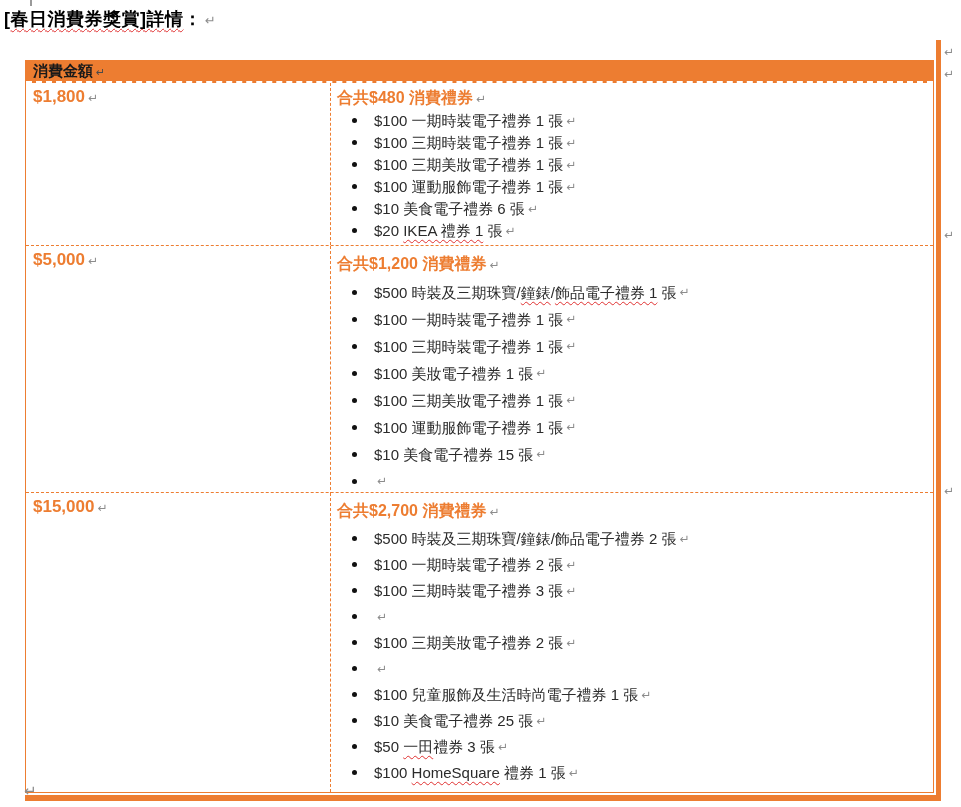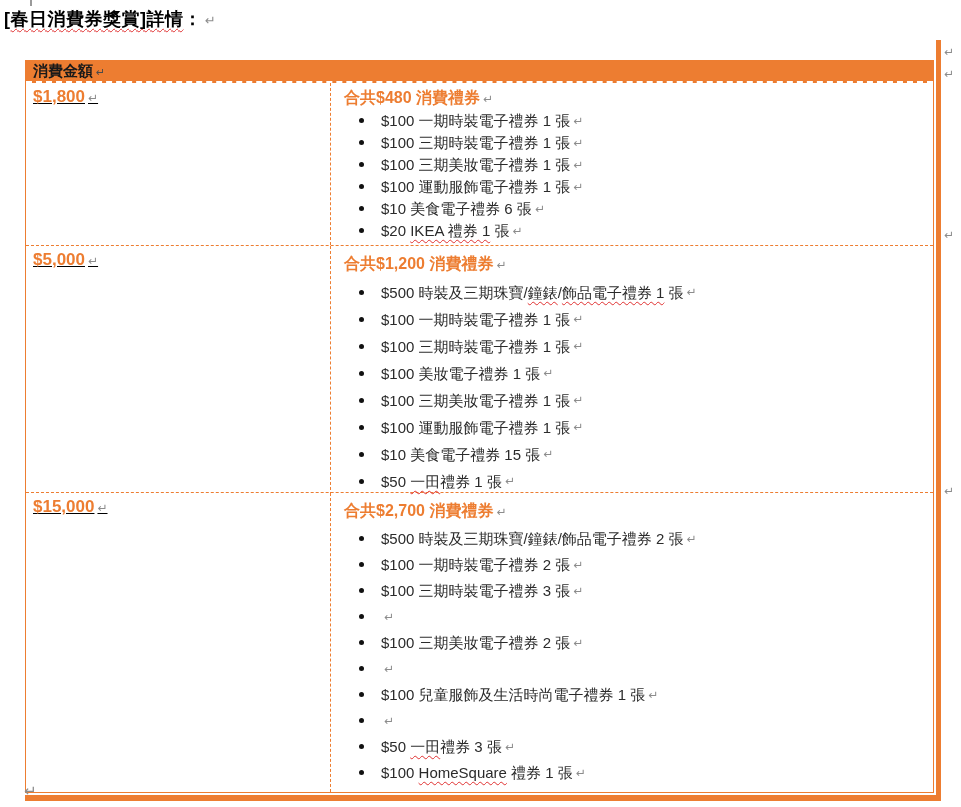--- a/index.html
+++ b/index.html
@@ -35,22 +35,22 @@
     display:grid;grid-template-columns:304px 1fr;background:var(--accent);
     height:22px;box-sizing:border-box;border-bottom:2px dashed #fff;
   }
   .header-cell{font-size:15px;font-weight:bold;color:#1a1a1a;padding:1px 0 0 7px;box-sizing:border-box;white-space:nowrap;overflow:hidden;}
   .header-cell.second{border-left:2px dashed #fff;}
   .header-cell .ret{color:#4a4a4a;font-size:11px;}
 
   .body-row{display:grid;grid-template-columns:304px 1fr;box-sizing:border-box;}
   .body-row:not(:last-child){border-bottom:1px dashed var(--accent);}
   .r0{height:163px;}.r1{height:247px;}.r2{height:299px;}
-  .left-cell{padding:4px 0 0 7px;box-sizing:border-box;text-decoration:underline;}
-  .right-cell{border-left:1px dashed var(--accent);padding:4px 0 0 13px;box-sizing:border-box;}
+  .left-cell{padding:4px 0 0 7px;box-sizing:border-box;}
+  .right-cell{border-left:1px dashed var(--accent);padding:4px 0 0 6px;box-sizing:border-box;}
   .amount{font-size:17px;font-weight:bold;color:var(--accent);white-space:nowrap;}
   .subtotal{font-size:16px;font-weight:bold;color:var(--accent);white-space:nowrap;}
   .r0 .subtotal{line-height:21px;}.r1 .subtotal{line-height:27px;}.r2 .subtotal{line-height:27px;}
 
   .item{display:flex;align-items:flex-start;font-size:15px;color:#2b2b2b;white-space:nowrap;}
   .r0 .item{line-height:22px;height:22px;}
   .r1 .item{line-height:27px;height:27px;}
   .r2 .item{line-height:26px;height:26px;}
   .marker{width:37px;flex:0 0 37px;padding-left:15px;box-sizing:border-box;display:flex;}
   .dot{width:5px;height:5px;border-radius:50%;background:#111;}
@@ -182,21 +182,20 @@
                 <span class="marker">
                   <span class="dot"></span>
                 </span>
                 <span class="itext"><span>$10 美食電子禮券 15 張</span></span>
                 <span class="ret">↵</span>
               </div>
               <div class="item">
                 <span class="marker">
                   <span class="dot"></span>
                 </span>
-                <span class="itext"><span>$50 </span><span class="wavy">一田</span><span>禮券 1 張</span></span>
                 <span class="ret">↵</span>
               </div>
             </div>
           </div>
         </div>
         <div class="body-row r2">
           <div class="left-cell">
             <div class="amount"><span>$15,000</span><span class="ret">↵</span></div>
           </div>
           <div class="right-cell">
@@ -246,20 +245,21 @@
                 <span class="marker">
                   <span class="dot"></span>
                 </span>
                 <span class="itext"><span>$100 兒童服飾及生活時尚電子禮券 1 張</span></span>
                 <span class="ret">↵</span>
               </div>
               <div class="item">
                 <span class="marker">
                   <span class="dot"></span>
                 </span>
+                <span class="itext"><span>$10 美食電子禮券 25 張</span></span>
                 <span class="ret">↵</span>
               </div>
               <div class="item">
                 <span class="marker">
                   <span class="dot"></span>
                 </span>
                 <span class="itext"><span>$50 </span><span class="wavy">一田</span><span>禮券 3 張</span></span>
                 <span class="ret">↵</span>
               </div>
               <div class="item">

